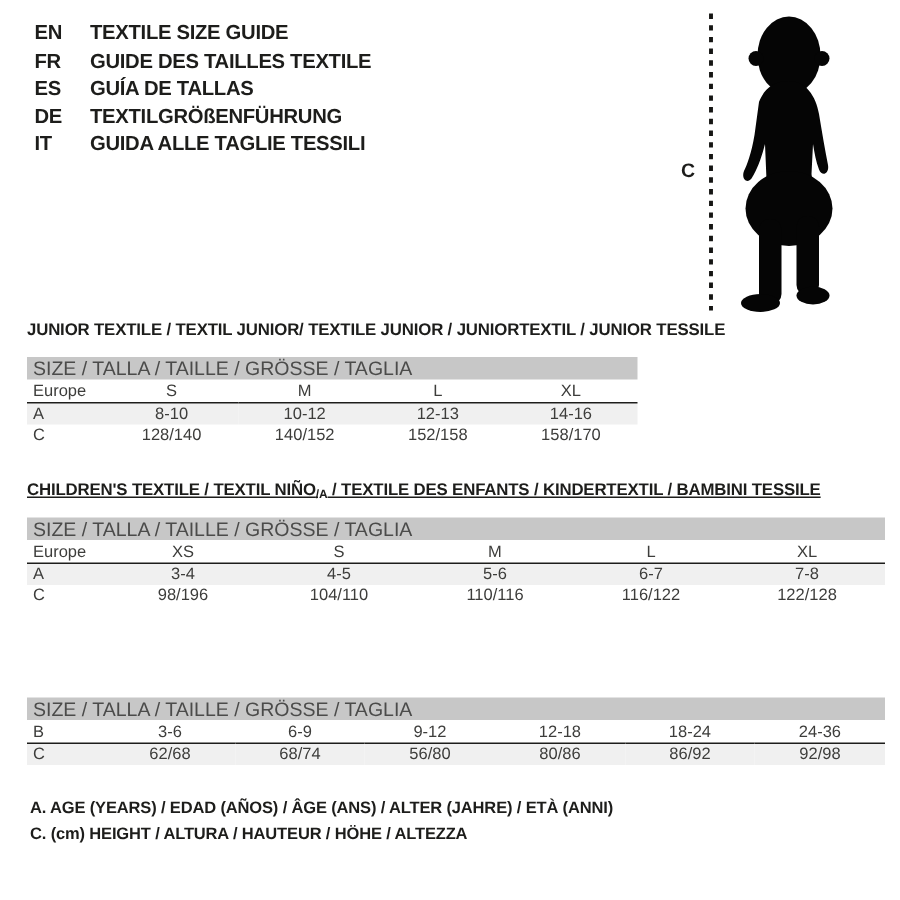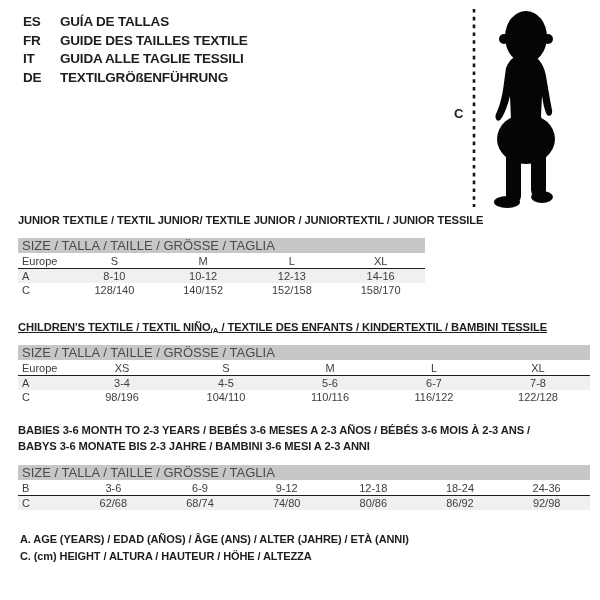--- a/index.html
+++ b/index.html
@@ -51,34 +51,38 @@
   
   .footnotes{position:absolute;left:20px;top:531px;font-weight:bold;font-size:11px;line-height:17.3px;letter-spacing:-0.1px;}
 </style>
 </head>
 <body>
 
 <div class="page">
 
   <div class="langs">
     <div class="lang-row">
+      <span class="lang-code">EN</span>
+      <span>TEXTILE SIZE GUIDE</span>
+    </div>
+    <div class="lang-row">
+      <span class="lang-code">FR</span>
+      <span>GUIDE DES TAILLES TEXTILE</span>
+    </div>
+    <div class="lang-row">
       <span class="lang-code">ES</span>
       <span>GUÍA DE TALLAS</span>
     </div>
     <div class="lang-row">
-      <span class="lang-code">FR</span>
-      <span>GUIDE DES TAILLES TEXTILE</span>
+      <span class="lang-code">DE</span>
+      <span>TEXTILGRÖßENFÜHRUNG</span>
     </div>
     <div class="lang-row">
       <span class="lang-code">IT</span>
       <span>GUIDA ALLE TAGLIE TESSILI</span>
-    </div>
-    <div class="lang-row">
-      <span class="lang-code">DE</span>
-      <span>TEXTILGRÖßENFÜHRUNG</span>
     </div>
   </div>
 
   <div class="fig">
     <svg width="135" height="205" viewBox="0 0 135 205">
       <line x1="26" y1="3" x2="26" y2="201" stroke="#151513" stroke-width="2.6" stroke-dasharray="3.6 4.2"></line>
       <g transform="translate(33,2)" fill="#050505">
         <ellipse cx="45" cy="29" rx="21" ry="26"></ellipse>
         <circle cx="23" cy="31" r="5"></circle>
         <circle cx="67" cy="31" r="5"></circle>
@@ -157,24 +161,20 @@
       <td class="first">C</td>
       <td>98/196</td>
       <td>104/110</td>
       <td>110/116</td>
       <td>116/122</td>
       <td>122/128</td>
     </tr>
   </tbody>
     </table>
 
-  <div class="sec-title two-line" style="top:423px;">
-    <div>BABIES 3-6 MONTH TO 2-3 YEARS / BEBÉS 3-6 MESES A 2-3 AÑOS / BÉBÉS 3-6 MOIS À 2-3 ANS /</div>
-    <div>BABYS 3-6 MONATE BIS 2-3 JAHRE / BAMBINI 3-6 MESI A 2-3 ANNI</div>
-  </div>
   <table class="t3">
     <colgroup>
         <col class="label-col">
         <col span="6">
       </colgroup>
     <tbody>
         <tr class="size-bar">
       <td colspan="7">SIZE / TALLA / TAILLE / GRÖSSE / TAGLIA</td>
     </tr>
     <tr class="head-row rule">
@@ -183,21 +183,21 @@
       <td>6-9</td>
       <td>9-12</td>
       <td>12-18</td>
       <td>18-24</td>
       <td>24-36</td>
     </tr>
     <tr class="alt">
       <td class="first">C</td>
       <td>62/68</td>
       <td>68/74</td>
-      <td>74/80</td>
+      <td>56/80</td>
       <td>80/86</td>
       <td>86/92</td>
       <td>92/98</td>
     </tr>
   </tbody>
     </table>
 
   <div class="footnotes">
     <div>A. AGE (YEARS) / EDAD (AÑOS) / ÂGE (ANS) / ALTER (JAHRE) / ETÀ (ANNI)</div>
     <div>C. (cm) HEIGHT / ALTURA / HAUTEUR / HÖHE / ALTEZZA</div>

